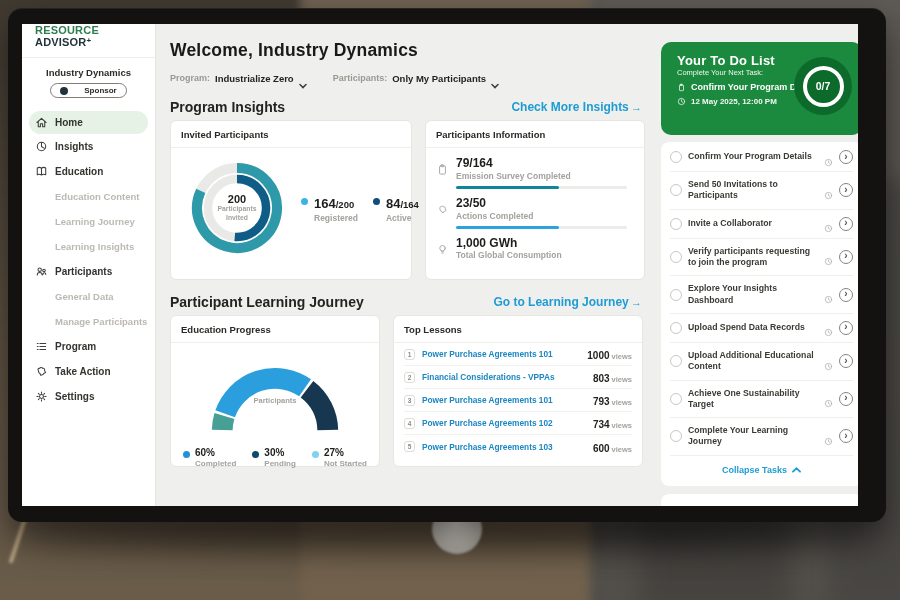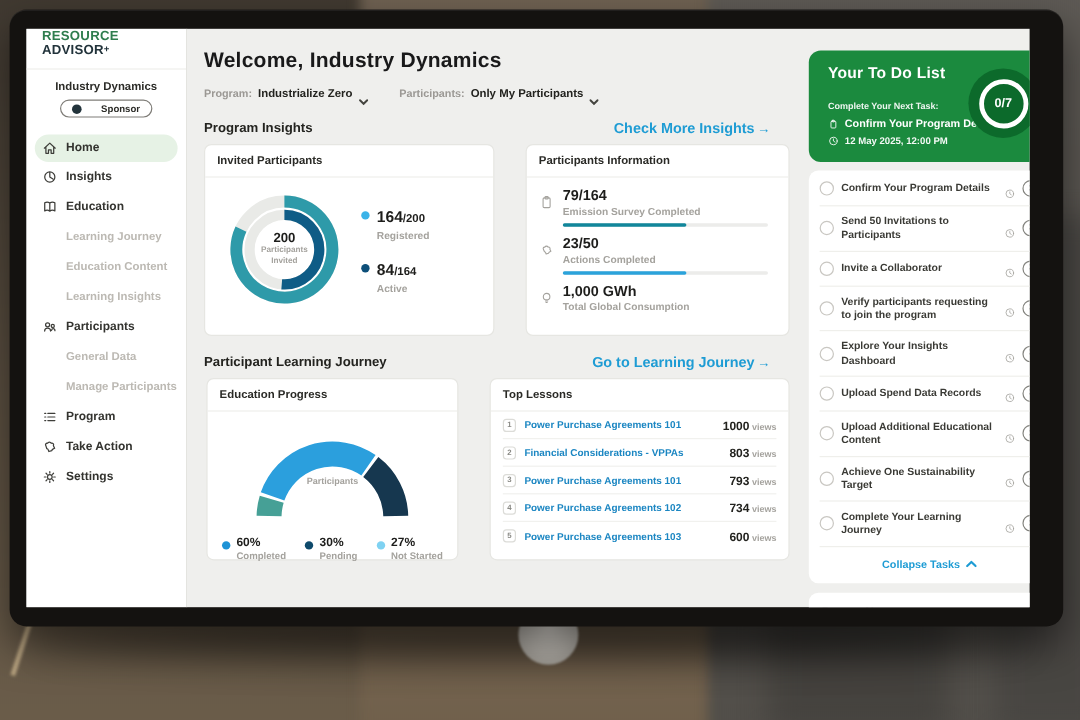--- a/index.html
+++ b/index.html
@@ -42,36 +42,36 @@
   
   .main { flex:1; padding:16px 10px 0 14px; position:relative; }
   .welcome { font-size:17.5px; font-weight:bold; color:#19191a; letter-spacing:.2px; }
   .filters { display:flex; gap:26px; margin-top:10px; align-items:center; height:14px; }
   .filt { display:flex; align-items:center; gap:5px; cursor:pointer; }
   .filt-label { font-size:9px; color:#9b9894; font-weight:bold; }
   .filt-value { font-size:9.5px; color:#23231f; font-weight:bold; }
   .chev { width:8px; height:6px; }
   .chev svg { width:8px; height:6px; stroke:#44443f; stroke-width:1.6; fill:none; stroke-linecap:round; }
   .section-row { display:flex; justify-content:space-between; align-items:center; margin-top:15px; height:14px; width:472px; }
-  .section-title { font-size:11px; font-weight:bold; color:#23231f; }
+  .section-title { font-size:14px; font-weight:bold; color:#23231f; }
   .link { font-size:12px; font-weight:bold; color:#1e9cd4; cursor:pointer; }
   .link::after { content:"\2009\2192"; font-size:11px; }
-  .cards-row { display:flex; gap:26px; margin-top:6px;justify-content:flex-end; }
+  .cards-row { display:flex; gap:13px; margin-top:6px; }
   .card { background:#fff; border:1px solid #e6e6e2; border-radius:6px; padding:8px 10px 0; }
   .card-title { font-size:9.5px; font-weight:bold; color:#2a2a26; }
   .card-hr { height:1px; background:#efefec; margin:7px -10px 0; }
 
   
   .card-invited { width:242px; height:160px; }
   .invited-body { display:flex; align-items:center; gap:14px; padding-top:10px; }
   .donut-wrap { position:relative; width:100px; height:100px; margin-left:6px; }
   .donut-center { position:absolute; inset:0; display:flex; flex-direction:column; align-items:center; justify-content:center; text-align:center; }
   .donut-val { font-size:11px; font-weight:bold; color:#1d1d1b; }
   .donut-lab { font-size:6.8px; color:#a4a29d; font-weight:bold; line-height:1.3; white-space:pre-line; }
-  .leg-col { display:flex; flex-direction:column; gap:15px; }
+  .leg-col { display:flex; flex-direction:row; gap:15px; }
   .leg-row { display:flex; align-items:flex-start; gap:6px; }
   .dot { width:7px; height:7px; border-radius:50%; margin-top:4px; flex:none; }
   .leg-val { font-size:13px; font-weight:bold; color:#1d1d1b; }
   .leg-of { font-size:9.5px; font-weight:bold; color:#1d1d1b; }
   .leg-lab { font-size:8.5px; color:#a4a29d; font-weight:bold; margin-top:1px; }
 
   
   .card-info { width:220px; height:160px; }
   .info-body { padding-top:9px; display:flex; flex-direction:column; gap:8px; }
   .stat { display:grid; grid-template-columns:18px 1fr; column-gap:2px; align-items:center; }
@@ -99,21 +99,21 @@
   .lesson-row:last-child { border-bottom:none; }
   .rank { width:11px; height:11px; border:1px solid #dcdcd8; border-radius:3px; font-size:6.5px; color:#8a8a85; display:flex; align-items:center; justify-content:center; flex:none; font-weight:bold; }
   .lesson-title { flex:1; font-size:8.3px; font-weight:bold; color:#1b86c2; }
   .views-num { font-size:10px; font-weight:bold; color:#23231f; }
   .views-unit { font-size:7.5px; color:#a4a29d; font-weight:bold; margin-left:2px; }
 
   
   .rightpanel { width:211px; flex:none; padding:18px 4px 0 6px; }
   .green-card { position:relative; background:#1b8a3e; border-radius:10px; height:93px; padding:11px 16px; color:#fff; }
   .gc-title { font-size:13px; font-weight:bold; letter-spacing:.2px; }
-  .gc-sub { font-size:7.5px; font-weight:bold; opacity:.92; margin-top:16px; }
+  .gc-sub { font-size:7.5px; font-weight:normal; opacity:.92; margin-top:0; }
   .gc-line { display:flex; align-items:center; gap:5px; margin-top:5px; }
   .gc-line svg { width:9px; height:9px; stroke:#fff; fill:none; stroke-width:1.6; stroke-linecap:round; stroke-linejoin:round; flex:none; }
   .gc-task { font-size:9px; font-weight:bold; }
   .gc-date { font-size:8px; font-weight:bold; opacity:.95; }
   .gc-ring { position:absolute; right:10px; top:15px; width:58px; height:58px; border-radius:50%; background:#0c6a2b; display:flex; align-items:center; justify-content:center; }
   .gc-ring-inner { width:41px; height:41px; border:4px solid #fff; border-radius:50%; display:flex; align-items:center; justify-content:center; }
   .gc-count { font-size:10.5px; font-weight:bold; color:#fff; }
 
   .tasks-card { background:#fff; border-radius:8px; margin-top:7px; padding:1px 9px; }
   .task-row { display:flex; align-items:center; gap:6px; padding:7px 0; border-bottom:1px solid #efefeb; }
@@ -176,24 +176,24 @@
       </div>
       <div class="nav-item">
         <span class="nav-icon">
               <svg viewBox="0 0 20 20">
                 <path d="M10 5 C8.2 3.6 5.2 3.6 3.5 4.6 V15 C5.2 14 8.2 14 10 15.4 C11.8 14 14.8 14 16.5 15 V4.6 C14.8 3.6 11.8 3.6 10 5 Z M10 5 V15.4"></path>
               </svg>
             </span>
         <span>Education</span>
       </div>
       <div class="nav-sub">
+            <span>Education Content</span>
+          </div>
+      <div class="nav-sub">
             <span>Learning Journey</span>
-          </div>
-      <div class="nav-sub">
-            <span>Education Content</span>
           </div>
       <div class="nav-sub">
             <span>Learning Insights</span>
           </div>
       <div class="nav-item">
         <span class="nav-icon">
               <svg viewBox="0 0 20 20">
                 <circle cx="7.2" cy="7.2" r="2.6"></circle>
                 <circle cx="13.8" cy="8.6" r="2"></circle>
                 <path d="M3.4 15.2 C3.4 12.6 5.4 11.4 7.2 11.4 C9 11.4 11 12.6 11 15.2 M12.2 14.4 C12.6 12.8 13.4 12 14.2 12 C15.6 12 16.6 13 16.6 14.7"></path>

